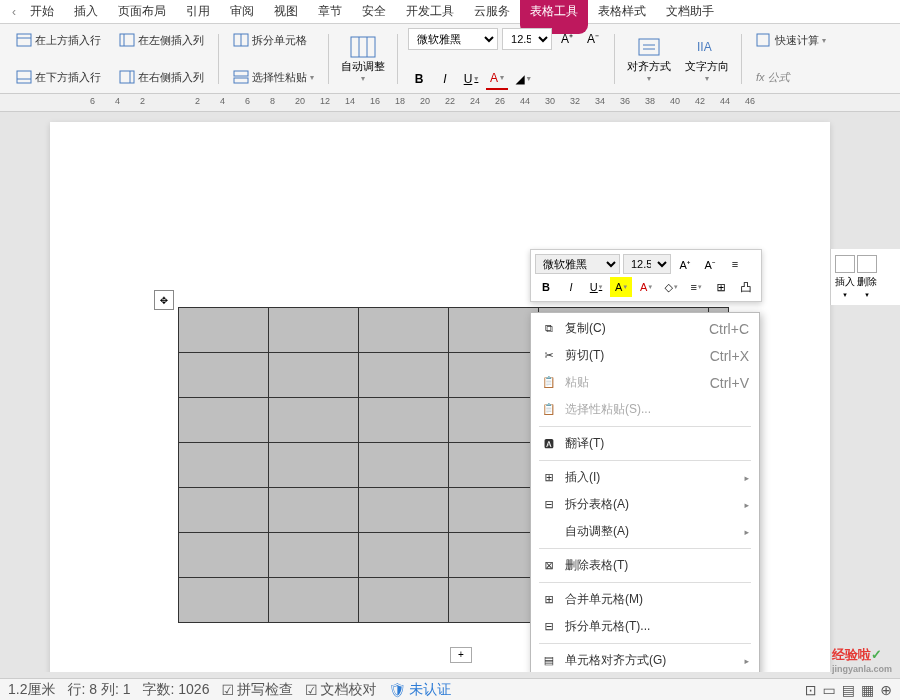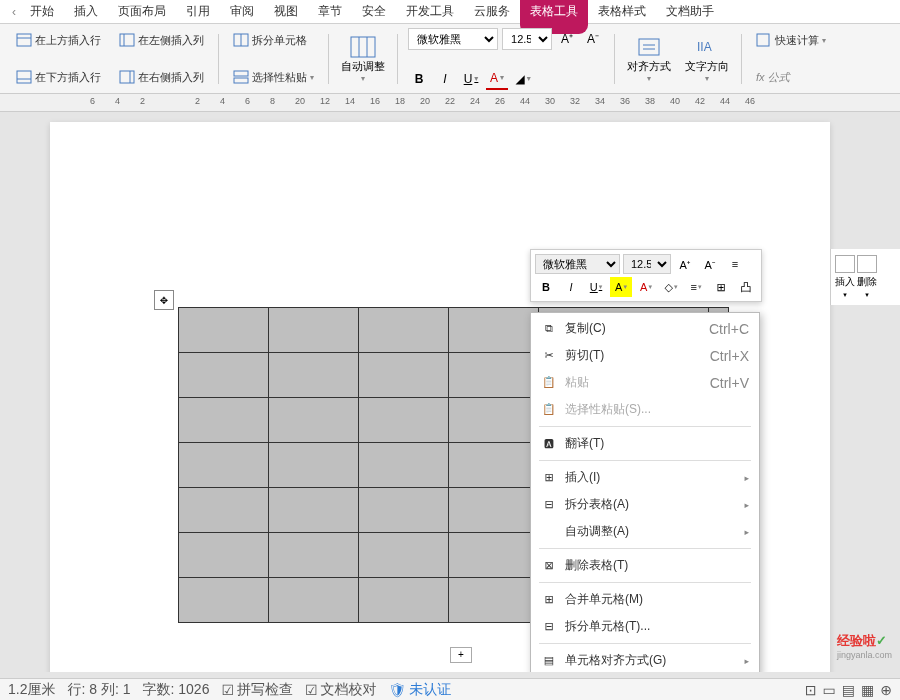--- a/index.html
+++ b/index.html
@@ -51,24 +51,24 @@
     .ctx-icon { width: 16px; height: 14px; display: inline-flex; align-items: center; justify-content: center; font-size: 11px; }
     .ctx-shortcut { margin-left: auto; color: #888; font-size: 14px; text-align: center; }
     .ctx-arrow { margin-left: auto; font-size: 9px; color: #888; }
     .ctx-sep { height: 1px; background: #ddd; margin: 3px 8px; }
     
     .statusbar { position: absolute; bottom: 0; left: 0; right: 0; height: 22px; background: #f5f5f5; border-top: 1px solid #ccc; display: flex; align-items: center; padding: 0 8px; font-size: 14px; color: #555; gap: 12px; }
     .status-item { display: flex; align-items: center; gap: 3px; }
     .status-right { margin-left: auto; display: flex; gap: 6px; }
     .status-link { color: #2e7cd6; }
     
-    .watermark { position: absolute; right: 8px; bottom: 40px; font-size: 13px; font-weight: bold; }
+    .watermark { position: absolute; right: 8px; bottom: 26px; font-size: 13px; font-weight: bold; }
     .wm1 { color: #e53935; }
     .wm2 { color: #4caf50; }
-    .wm3 { color: #999; font-size: 9px; font-weight: normal; display: block; text-align: right; }
+    .wm3 { color: #999; font-size: 9px; font-weight: bold; display: block; text-align: right; }
     
     svg.ico { width: 16px; height: 14px; }
     .table-ico rect { fill: none; stroke: #4a7cc0; stroke-width: 1; }
   </style>
 </head>
 <body>
 
 <div class="menubar">
   <span class="menubar-arrow">‹</span>
   <span class="menubar-item">开始</span>

